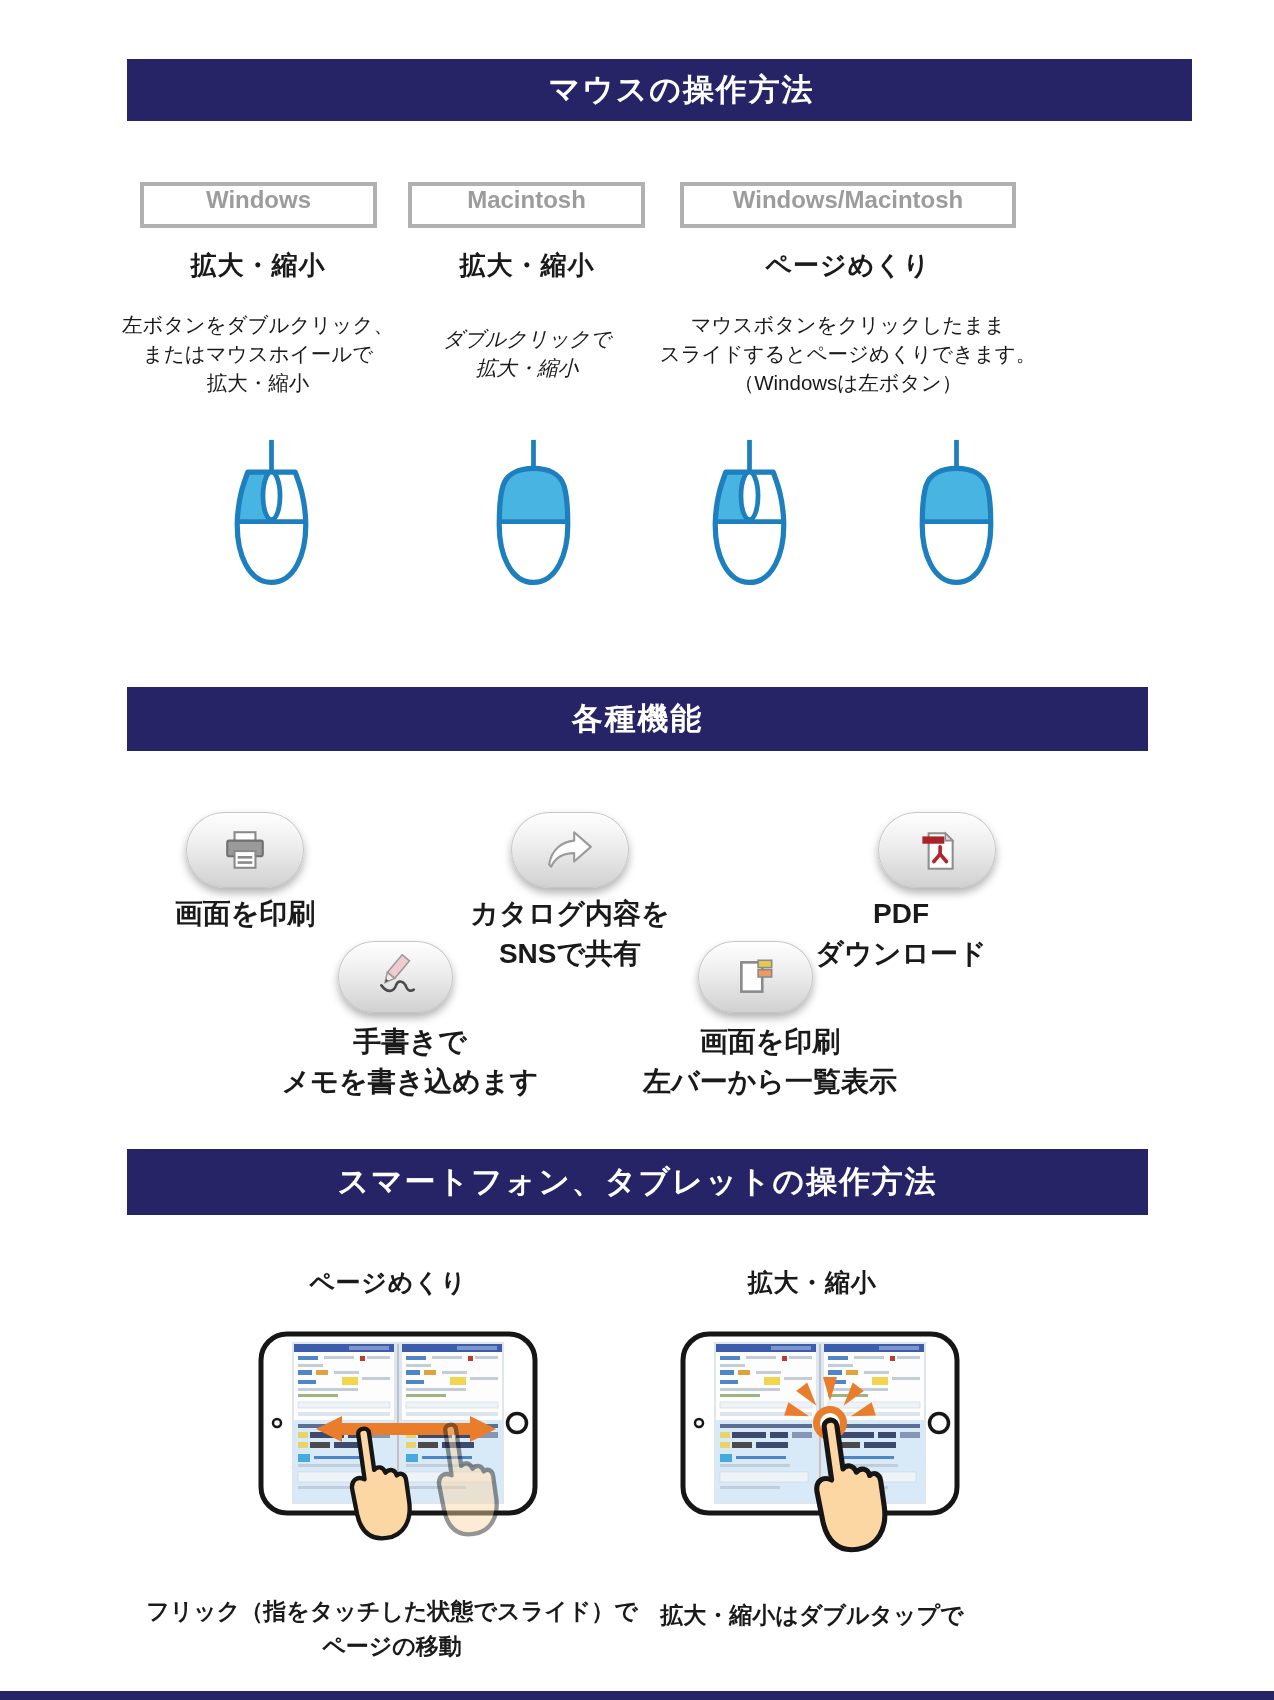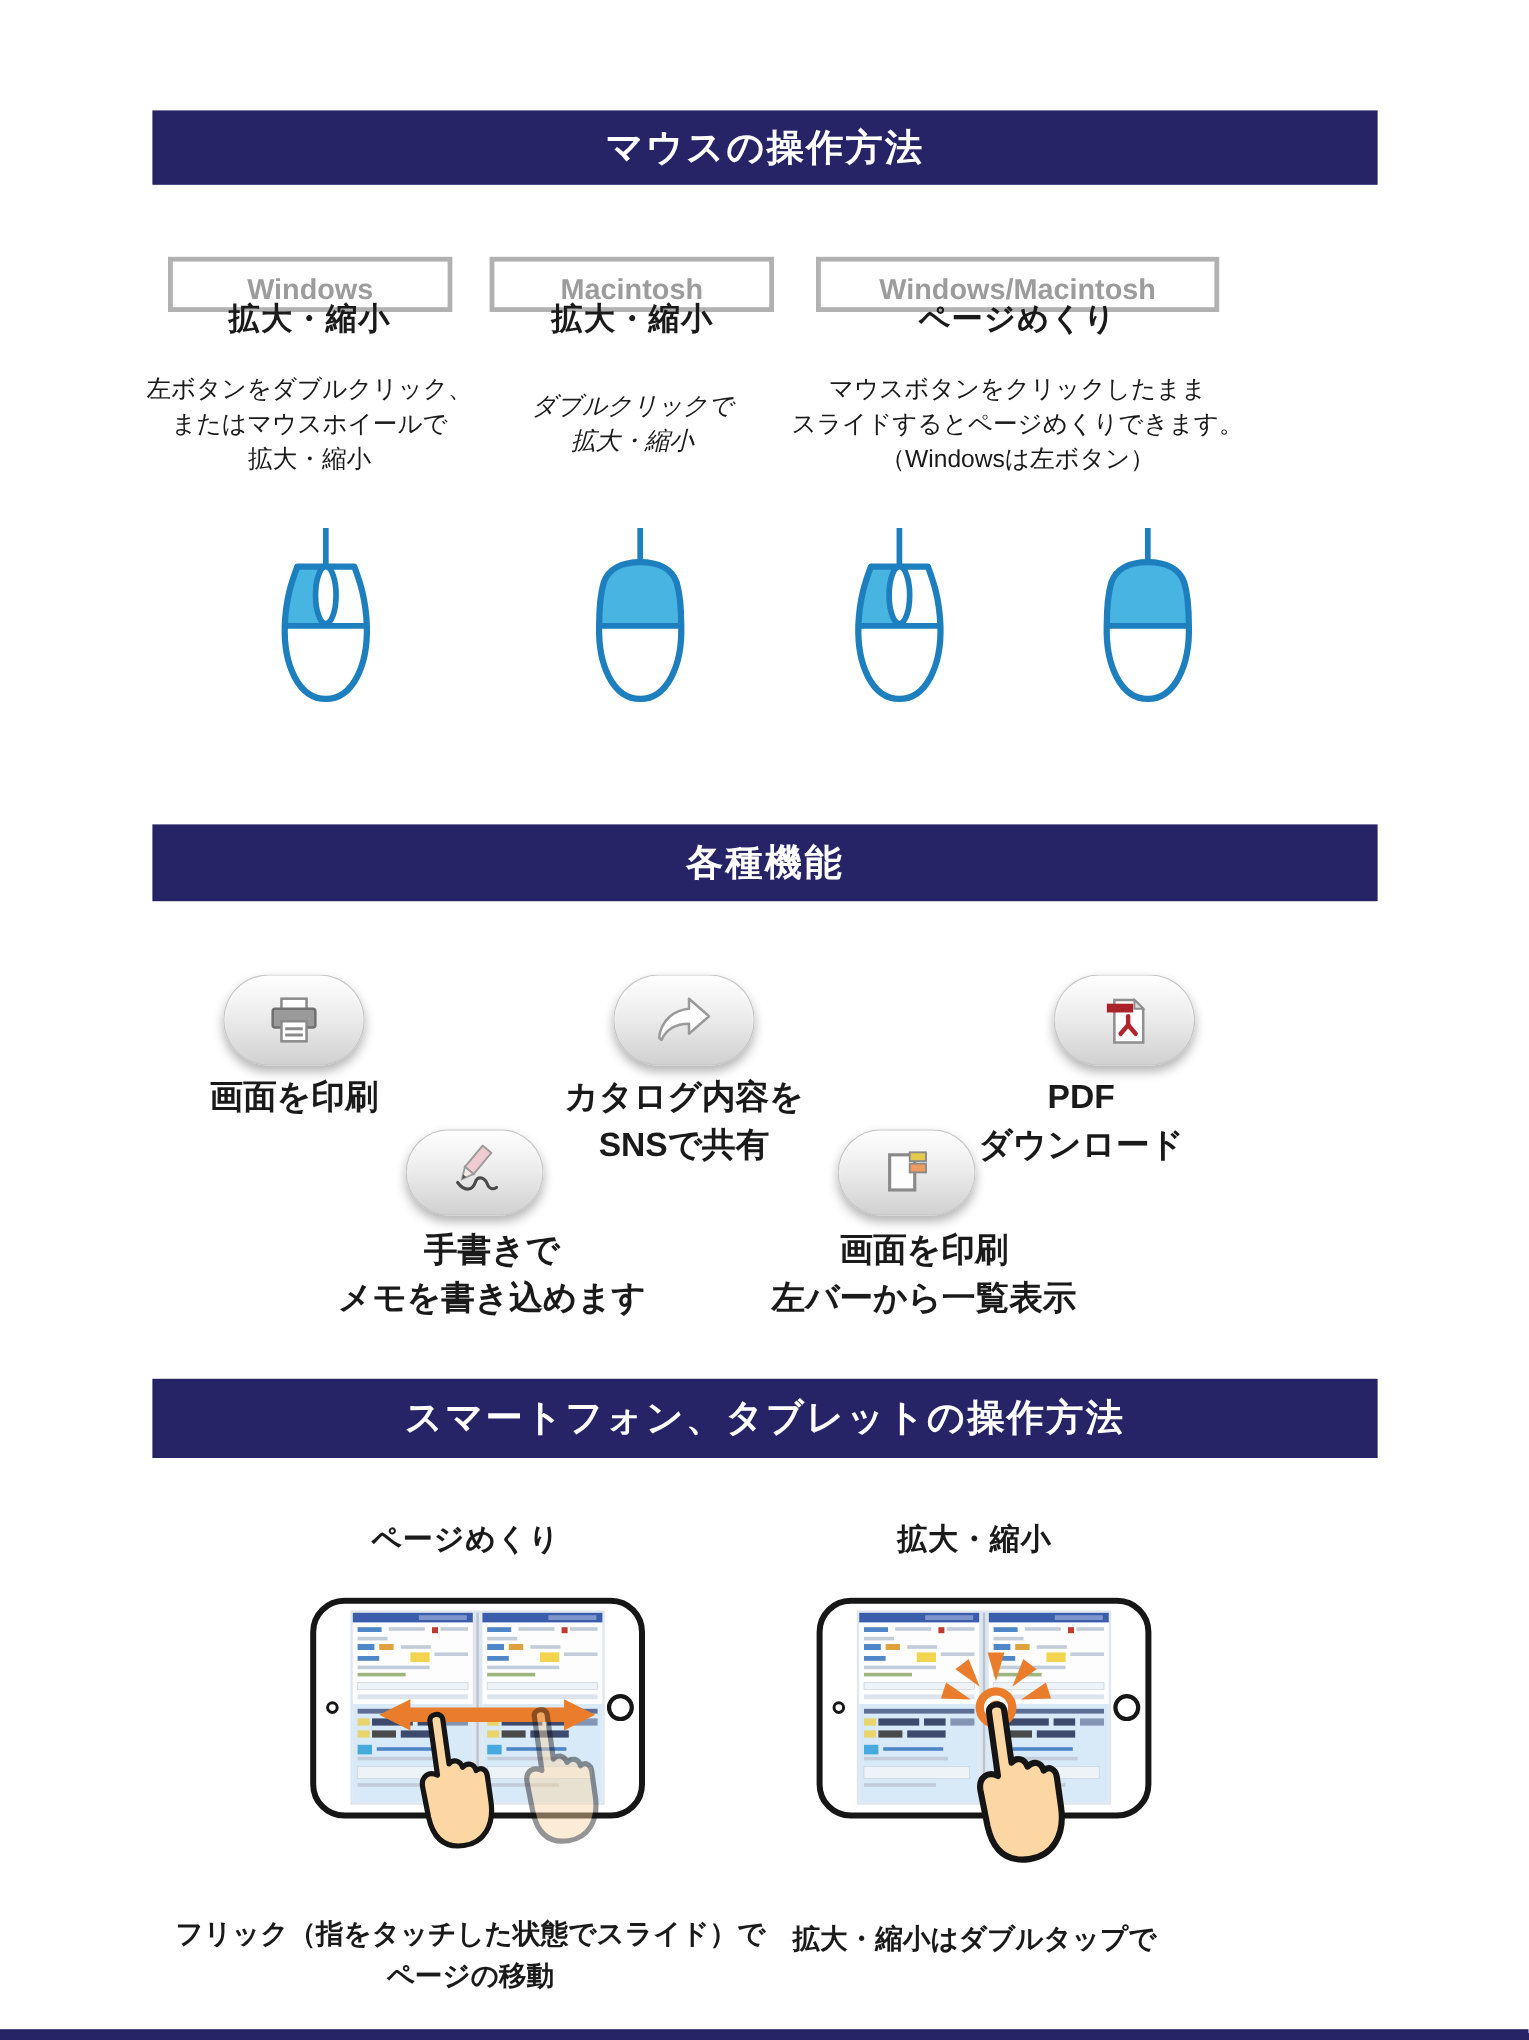--- a/index.html
+++ b/index.html
@@ -3,21 +3,21 @@
 <meta charset="utf-8">
 <style>
   html,body{margin:0;padding:0;background:#ffffff;}
   #page{position:relative;width:1274px;height:1700px;background:#ffffff;overflow:hidden;
         font-family:"Liberation Sans","DejaVu Sans",sans-serif;color:#1a1a1a;}
   .abs{position:absolute;}
   .band{left:127px;width:1021px;height:62px;background:#262366;color:#ffffff;
         display:flex;align-items:center;justify-content:center;
         font-size:31px;font-weight:bold;letter-spacing:0.06em;}
   .platform-box{height:38px;border:4px solid #b1b1b1;background:#fff;color:#9c9c9c;
-        font-size:24px;font-weight:bold;display:flex;align-items:flex-end;justify-content:center;margin-top:32px;}
+        font-size:24px;font-weight:bold;display:flex;align-items:flex-start;justify-content:center;}
   .col-heading{font-size:26px;font-weight:800;text-align:center;letter-spacing:0.04em;}
   .col-desc{font-size:20.5px;font-weight:500;text-align:center;line-height:1.42;white-space:pre-line;}
   .pill{border-radius:40px;
         background:linear-gradient(180deg,#ffffff 0%,#ededed 45%,#d0d0d0 100%);
         box-shadow:0 5px 9px rgba(0,0,0,0.30), inset 0 0 0 1px #c6c6c6, inset 0 2px 3px #ffffff;
         display:flex;align-items:center;justify-content:center;}
   .fn-label{font-size:28px;font-weight:600;text-align:center;line-height:1.42;white-space:pre-line;}
   .touch-heading{font-size:25px;font-weight:700;text-align:center;letter-spacing:0.03em;}
   .touch-caption{font-size:23px;font-weight:600;text-align:center;line-height:1.5;white-space:pre-line;}
   .bottom-bar{left:0;top:1691px;width:1274px;height:9px;background:#262366;}
@@ -101,21 +101,21 @@
       <polygon points="-7,-46 7,-46 0,-22" fill="#e97d2c" transform="rotate(-72)"></polygon>
       <polygon points="-7,-46 7,-46 0,-22" fill="#e97d2c" transform="rotate(72)"></polygon>
       <circle r="17" fill="#e97d2c"></circle>
       <circle r="8" fill="none" stroke="#ffffff" stroke-width="4"></circle>
     </g>
   </defs>
 </svg>
 
 <div id="page">
 
-  <div class="abs band" style="top:92px;">
+  <div class="abs band" style="top:59px;padding-left:44px;">
     <span>マウスの操作方法</span>
   </div>
 
   <div class="abs platform-box" style="left:140px;top:182px;width:229px;">
     <span>Windows</span>
   </div>
   <div class="abs platform-box" style="left:408px;top:182px;width:229px;">
     <span>Macintosh</span>
   </div>
   <div class="abs platform-box" style="left:680px;top:182px;width:328px;">

